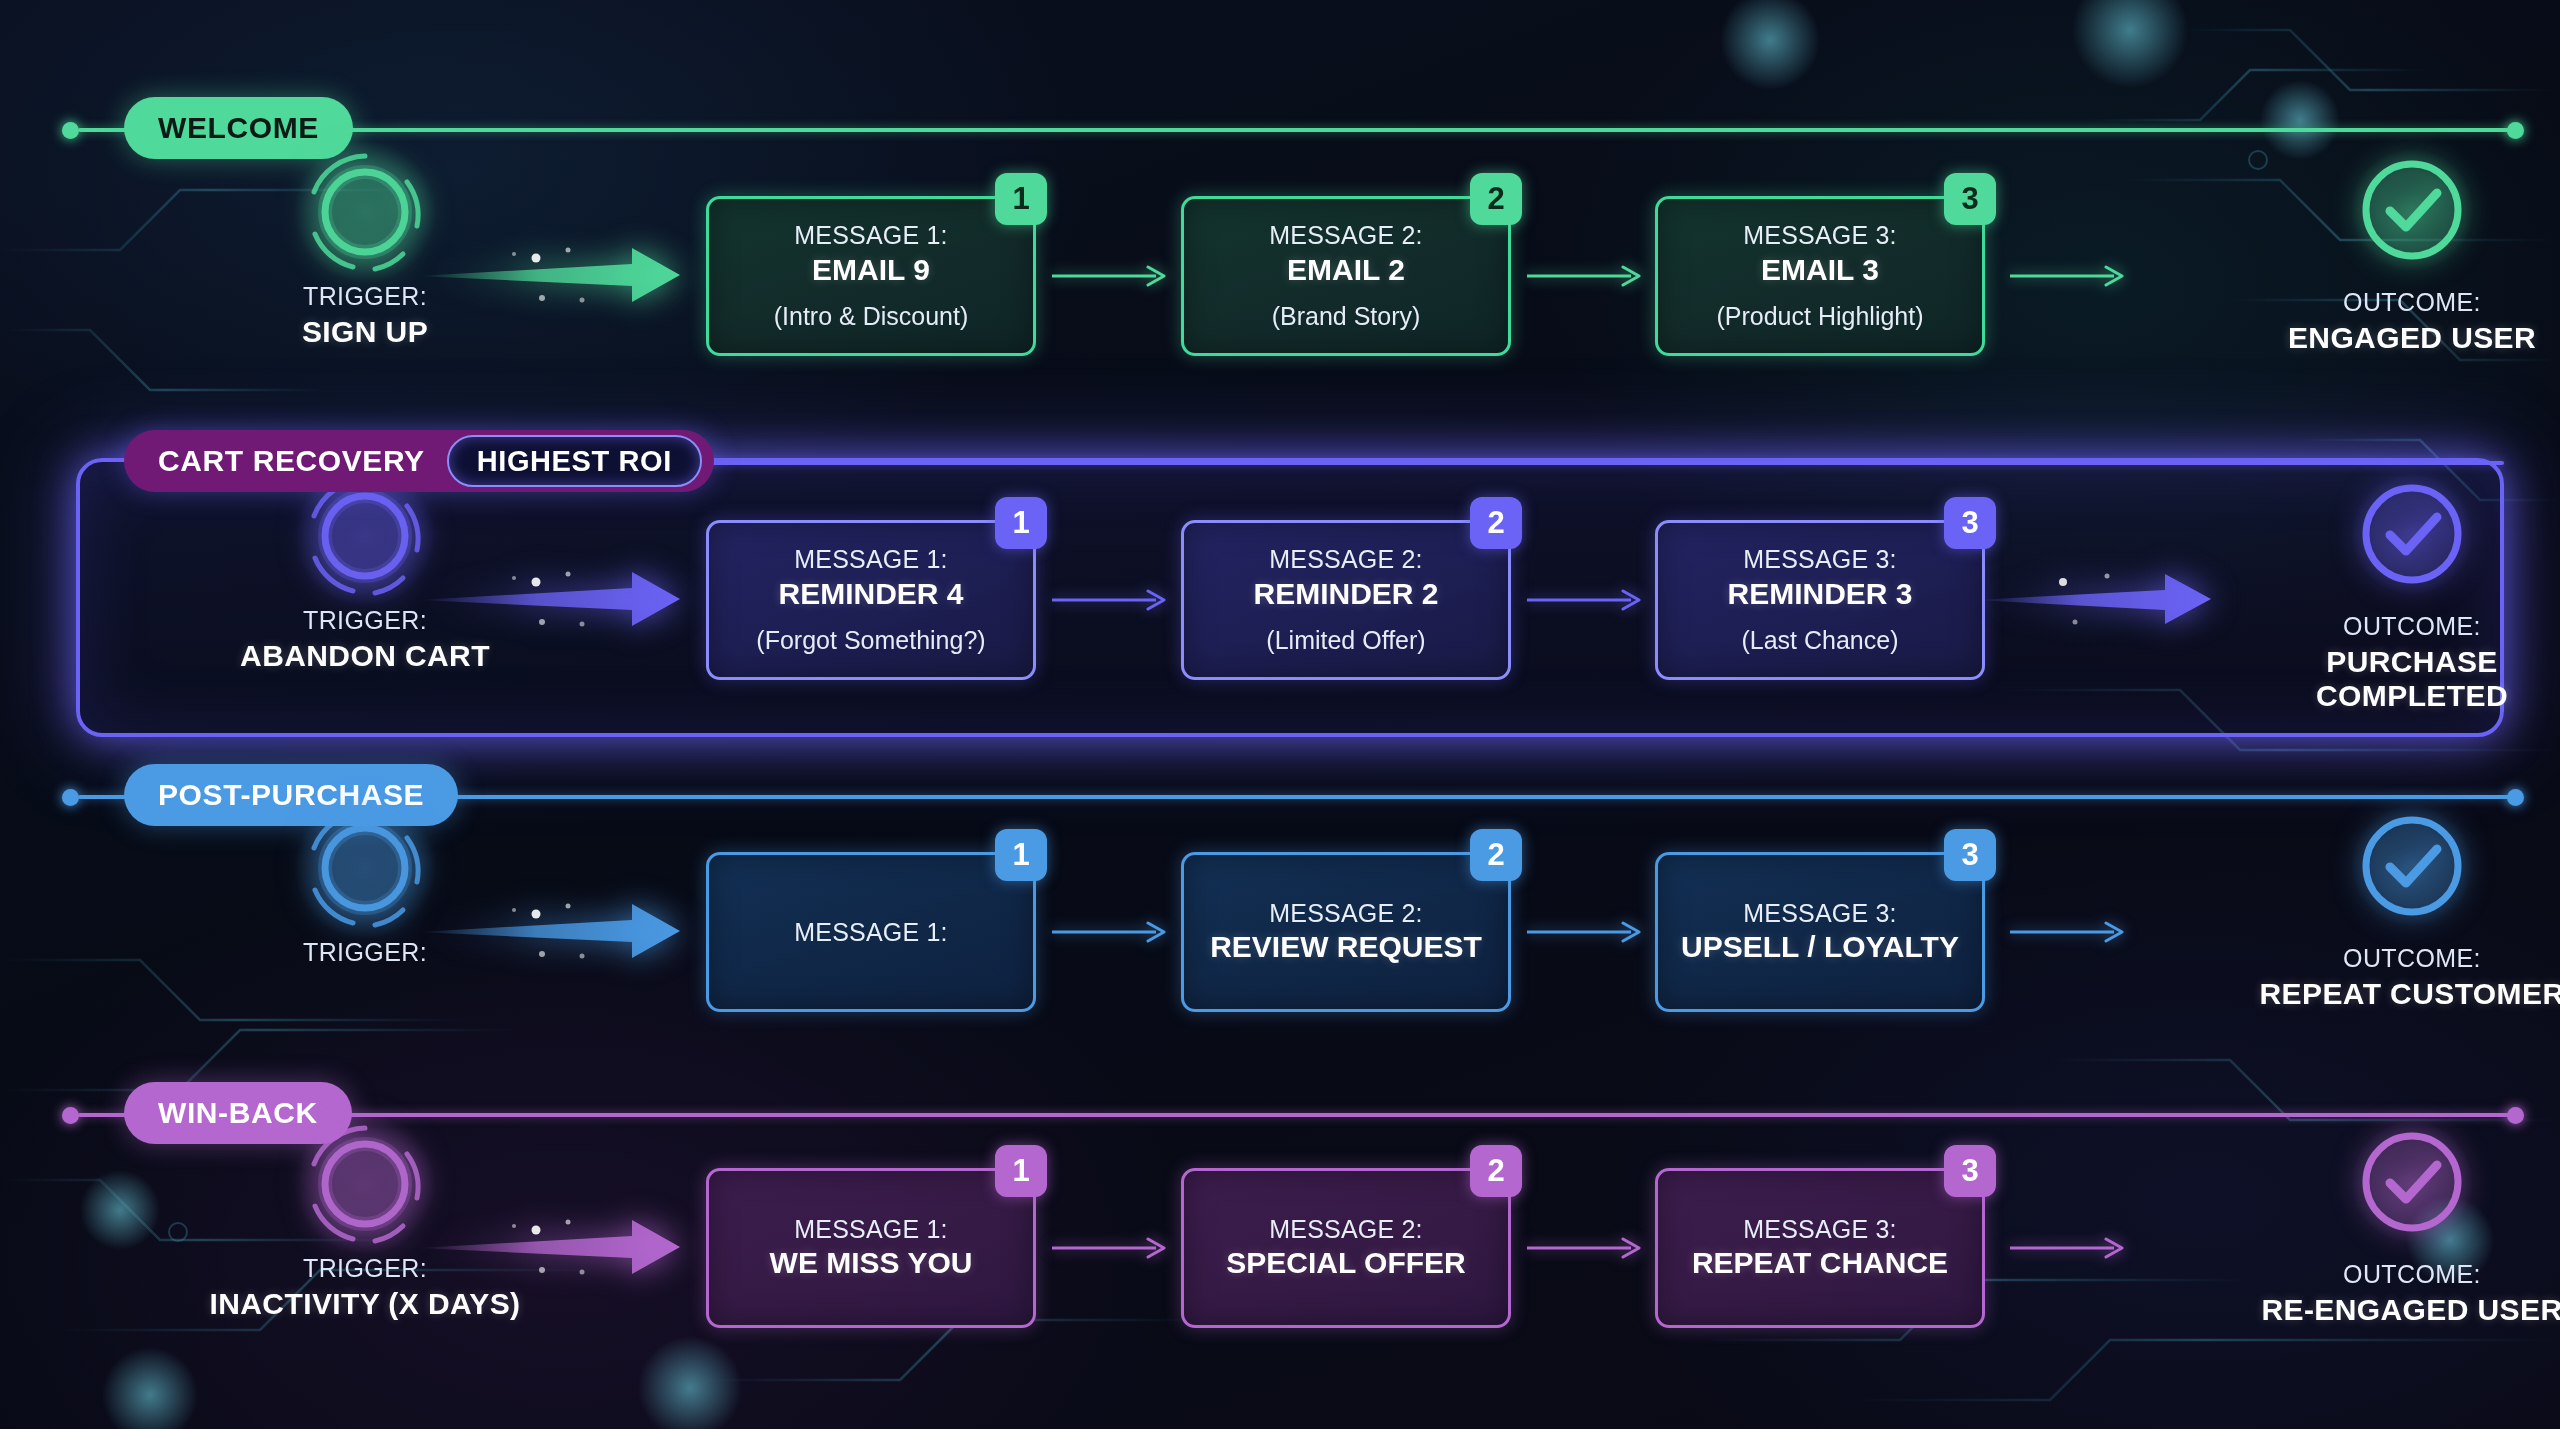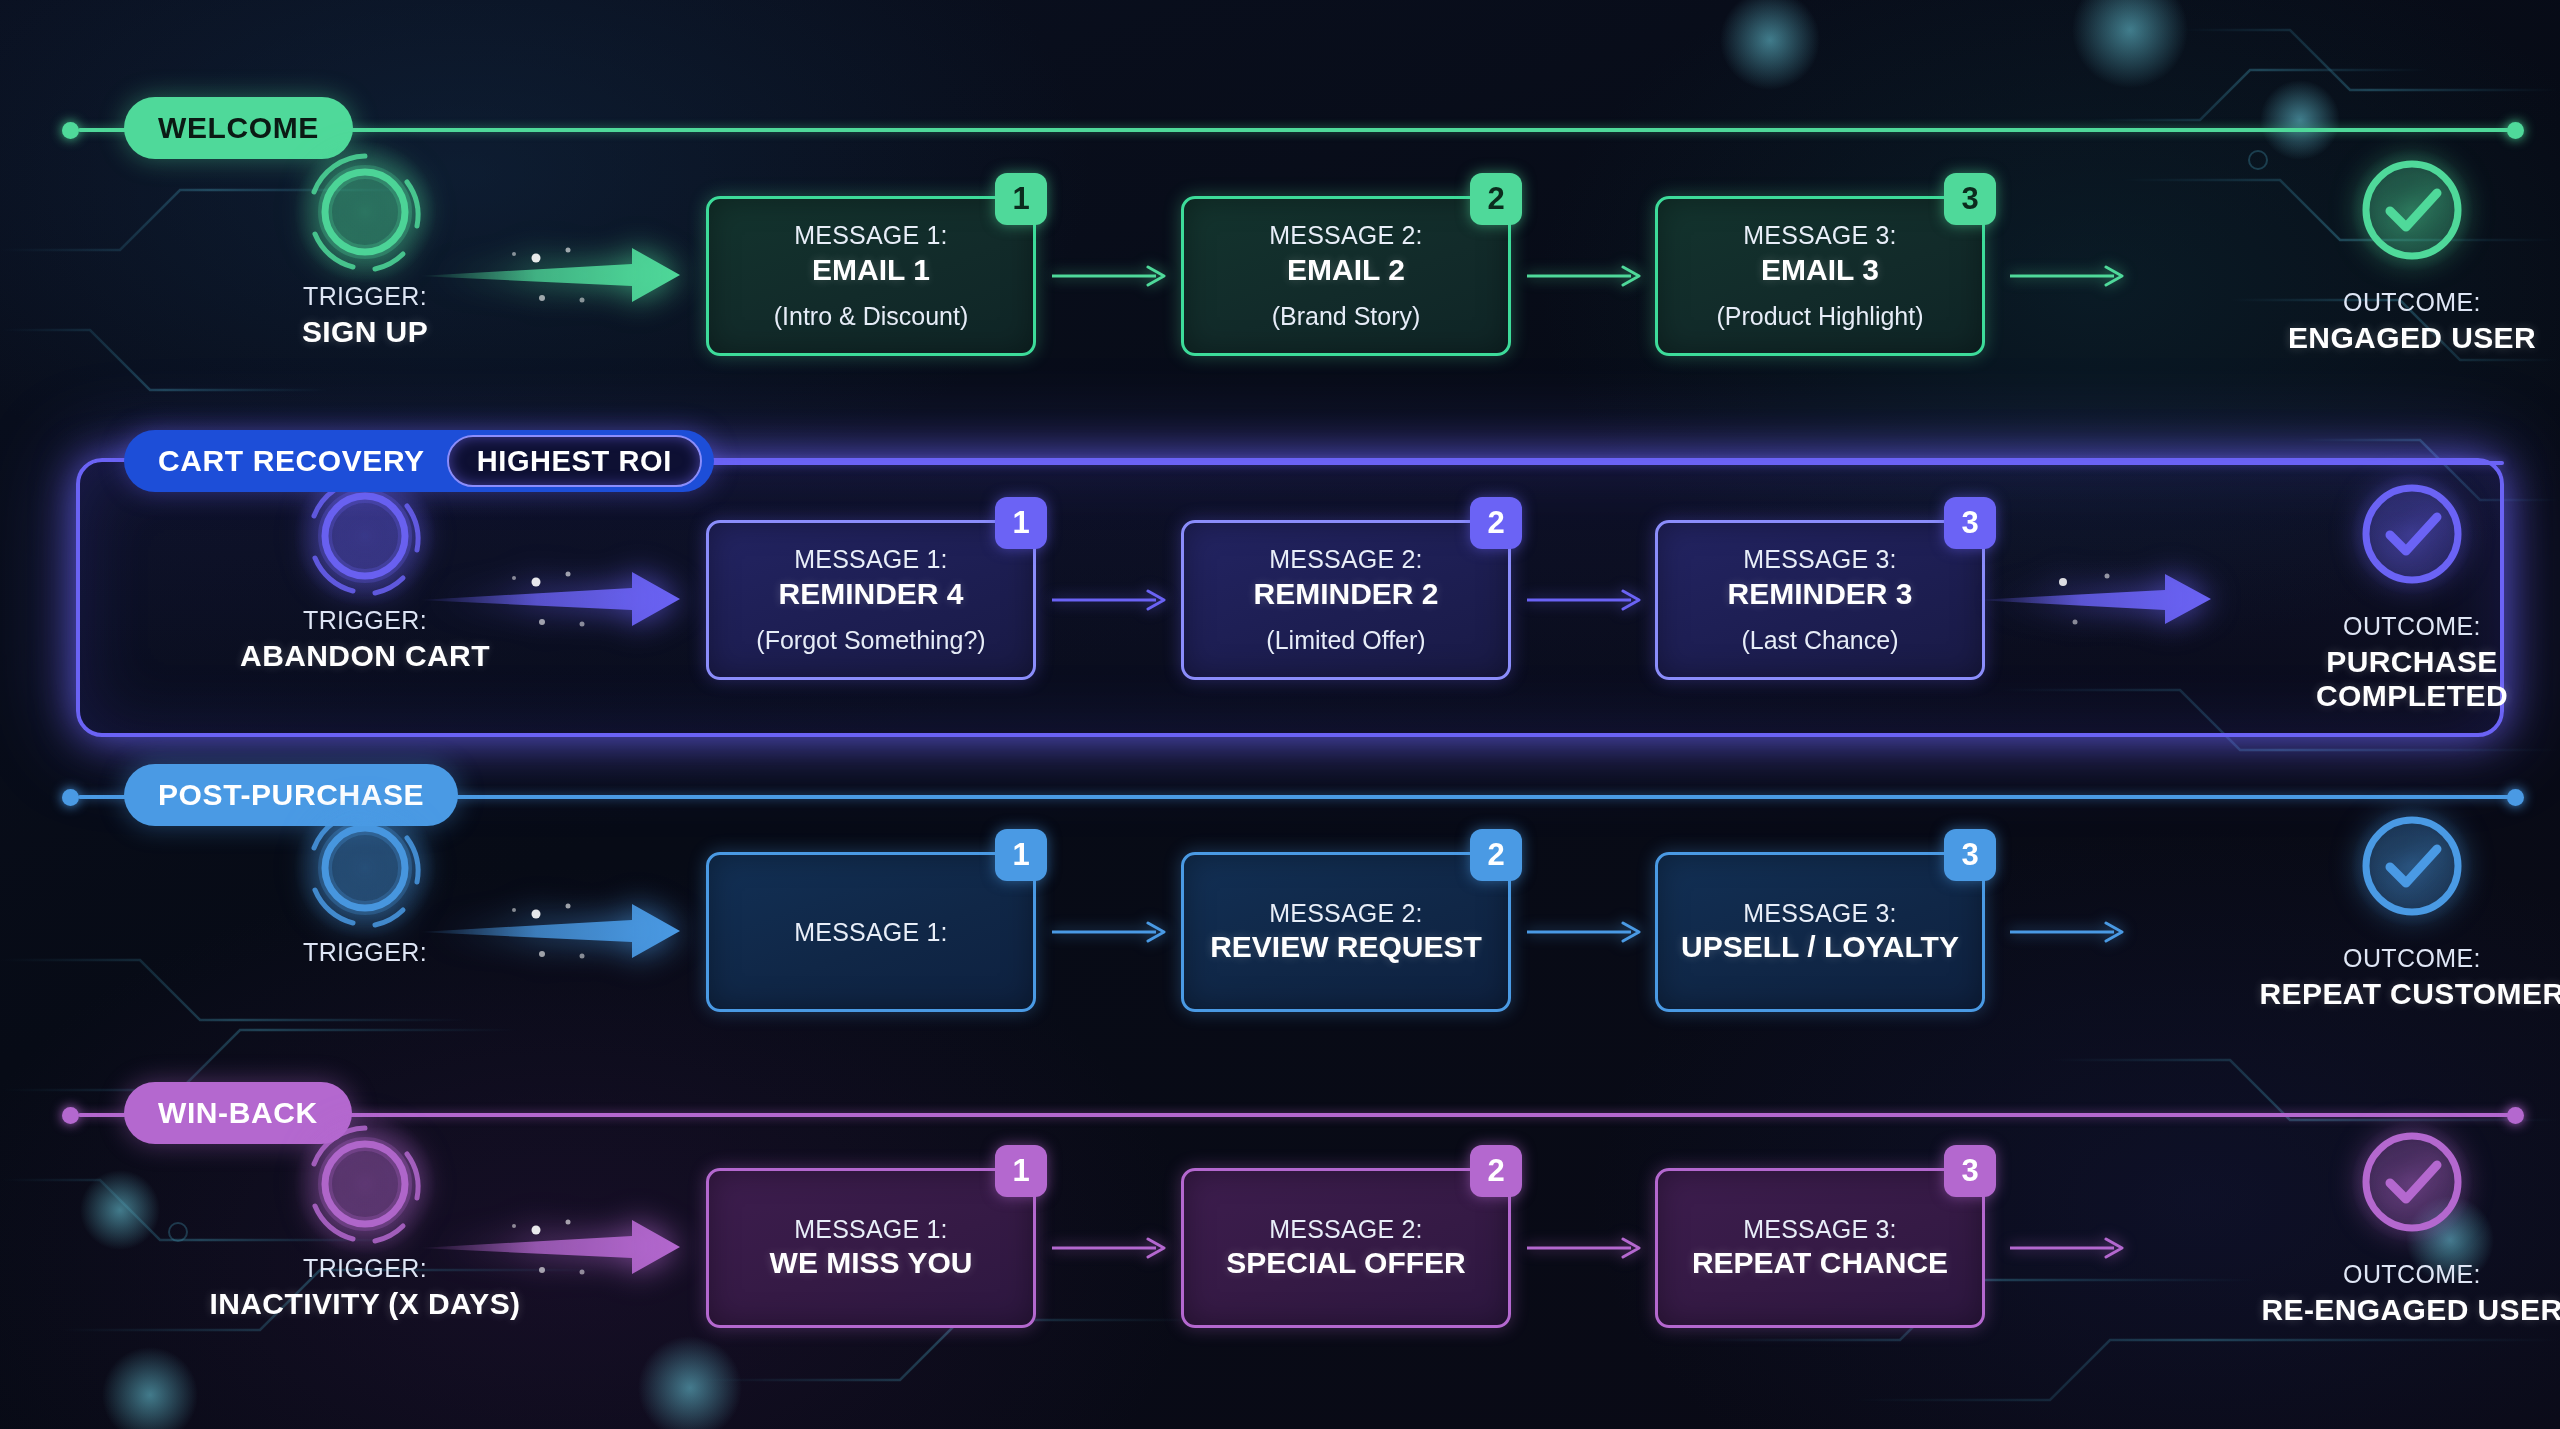--- a/index.html
+++ b/index.html
@@ -178,21 +178,21 @@
           </defs>
           <path d="M0,38 L214,26 L214,10 L262,37 L214,64 L214,48 Z" fill="url(#ag0)"></path>
           <circle cx="118" cy="20" r="4.5" fill="#fff" opacity=".9"></circle>
           <circle cx="150" cy="12" r="2.5" fill="#fff" opacity=".6"></circle>
           <circle cx="96" cy="16" r="2" fill="#fff" opacity=".5"></circle>
           <circle cx="124" cy="60" r="3" fill="#fff" opacity=".6"></circle>
           <circle cx="164" cy="62" r="2.5" fill="#fff" opacity=".5"></circle>
         </svg></div>
       <div class="card" style="left: 706px; border-color: rgb(61, 220, 154); background: linear-gradient(160deg, rgb(19, 52, 46) 0%, rgb(18, 43, 42) 55%, rgb(15, 37, 38) 100%); box-shadow: rgba(79, 217, 154, 0.333) 0px 0px 18px, rgba(0, 0, 0, 0.35) 0px 0px 30px inset;">
         <div class="m-top">MESSAGE 1:</div>
-        <div class="m-main">EMAIL 1</div>
+        <div class="m-main">EMAIL 9</div>
         <div class="m-sub">(Intro &amp; Discount)</div>
         <div class="badge" style="background: rgb(79, 217, 154); color: rgb(11, 43, 29); box-shadow: rgba(79, 217, 154, 0.533) 0px 0px 14px;">1</div>
       </div>
       <div class="card" style="left: 1181px; border-color: rgb(61, 220, 154); background: linear-gradient(160deg, rgb(19, 52, 46) 0%, rgb(18, 43, 42) 55%, rgb(15, 37, 38) 100%); box-shadow: rgba(79, 217, 154, 0.333) 0px 0px 18px, rgba(0, 0, 0, 0.35) 0px 0px 30px inset;">
         <div class="m-top">MESSAGE 2:</div>
         <div class="m-main">EMAIL 2</div>
         <div class="m-sub">(Brand Story)</div>
         <div class="badge" style="background: rgb(79, 217, 154); color: rgb(11, 43, 29); box-shadow: rgba(79, 217, 154, 0.533) 0px 0px 14px;">2</div>
       </div>
       <div class="card" style="left: 1655px; border-color: rgb(61, 220, 154); background: linear-gradient(160deg, rgb(19, 52, 46) 0%, rgb(18, 43, 42) 55%, rgb(15, 37, 38) 100%); box-shadow: rgba(79, 217, 154, 0.333) 0px 0px 18px, rgba(0, 0, 0, 0.35) 0px 0px 30px inset;">
@@ -227,21 +227,21 @@
             <circle cx="78" cy="78" r="46" fill="none" stroke="#4fd99a" stroke-width="7"></circle>
             <path d="M56,79 L72,95 L103,61" fill="none" stroke="#4fd99a" stroke-width="9" stroke-linecap="round" stroke-linejoin="round"></path>
           </svg>
         </div>
         <div class="out-label"><span>OUTCOME:</span><b>ENGAGED USER</b></div>
       </div>
     </div>
     <div class="hl-frame" style="top: 458px; height: 279px; z-index: 3; border-color: rgb(107, 99, 245);"></div>
     <div class="lane" style="top: 461px; z-index: 6;">
       <div class="lane-line" style="background: rgb(107, 99, 245); box-shadow: rgba(107, 99, 245, 0.533) 0px 0px 10px; left: 138px; right: 56px;"></div>
-      <div class="lane-tag" style="background: #1d4ed8; color: rgb(255, 255, 255); box-shadow: rgba(107, 99, 245, 0.4) 0px 0px 26px; padding-right: 12px;">
+      <div class="lane-tag" style="background: #701a75; color: rgb(255, 255, 255); box-shadow: rgba(107, 99, 245, 0.4) 0px 0px 26px; padding-right: 12px;">
         <span class="tag-text">CART RECOVERY</span>
         <span class="roi-badge">HIGHEST ROI</span>
       </div>
     </div>
     <div class="row" style="top: 520px; z-index: 5;">
       <div class="trigger" style="left: 200px; top: -46px;">
         <div class="trig-icon">
           <svg viewBox="0 0 180 180" style="filter: drop-shadow(rgba(107, 99, 245, 0.667) 0px 0px 14px);">
             <defs>
               <radialGradient id="tg1">

